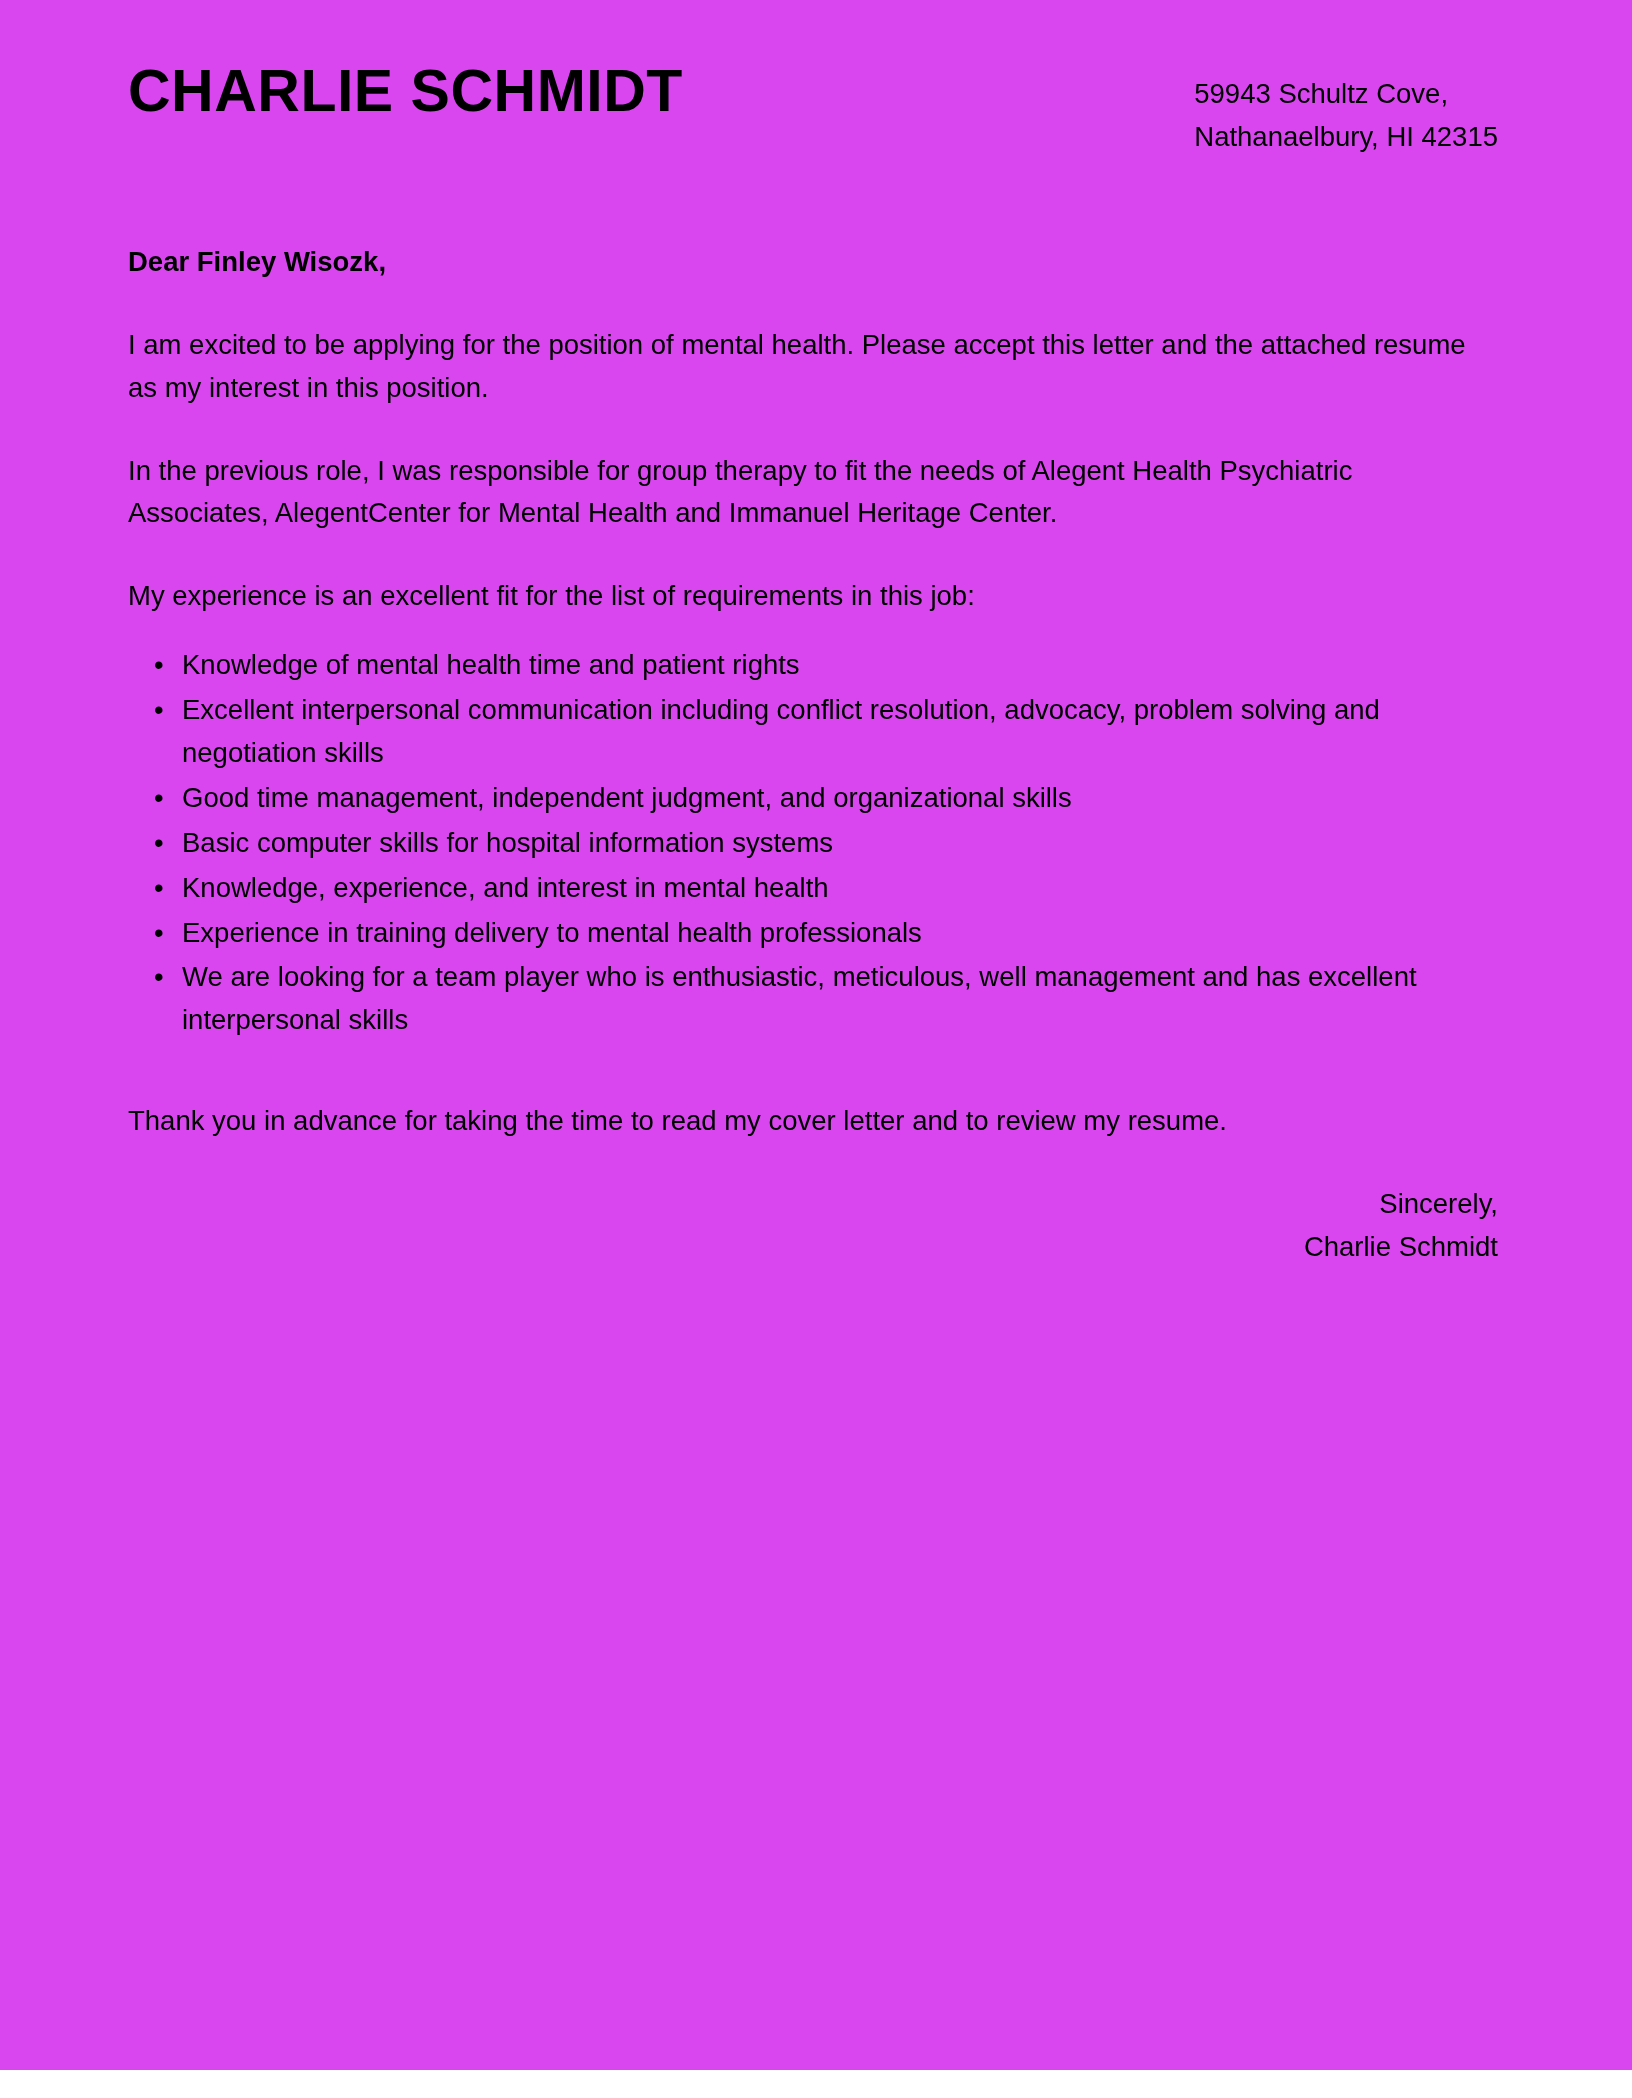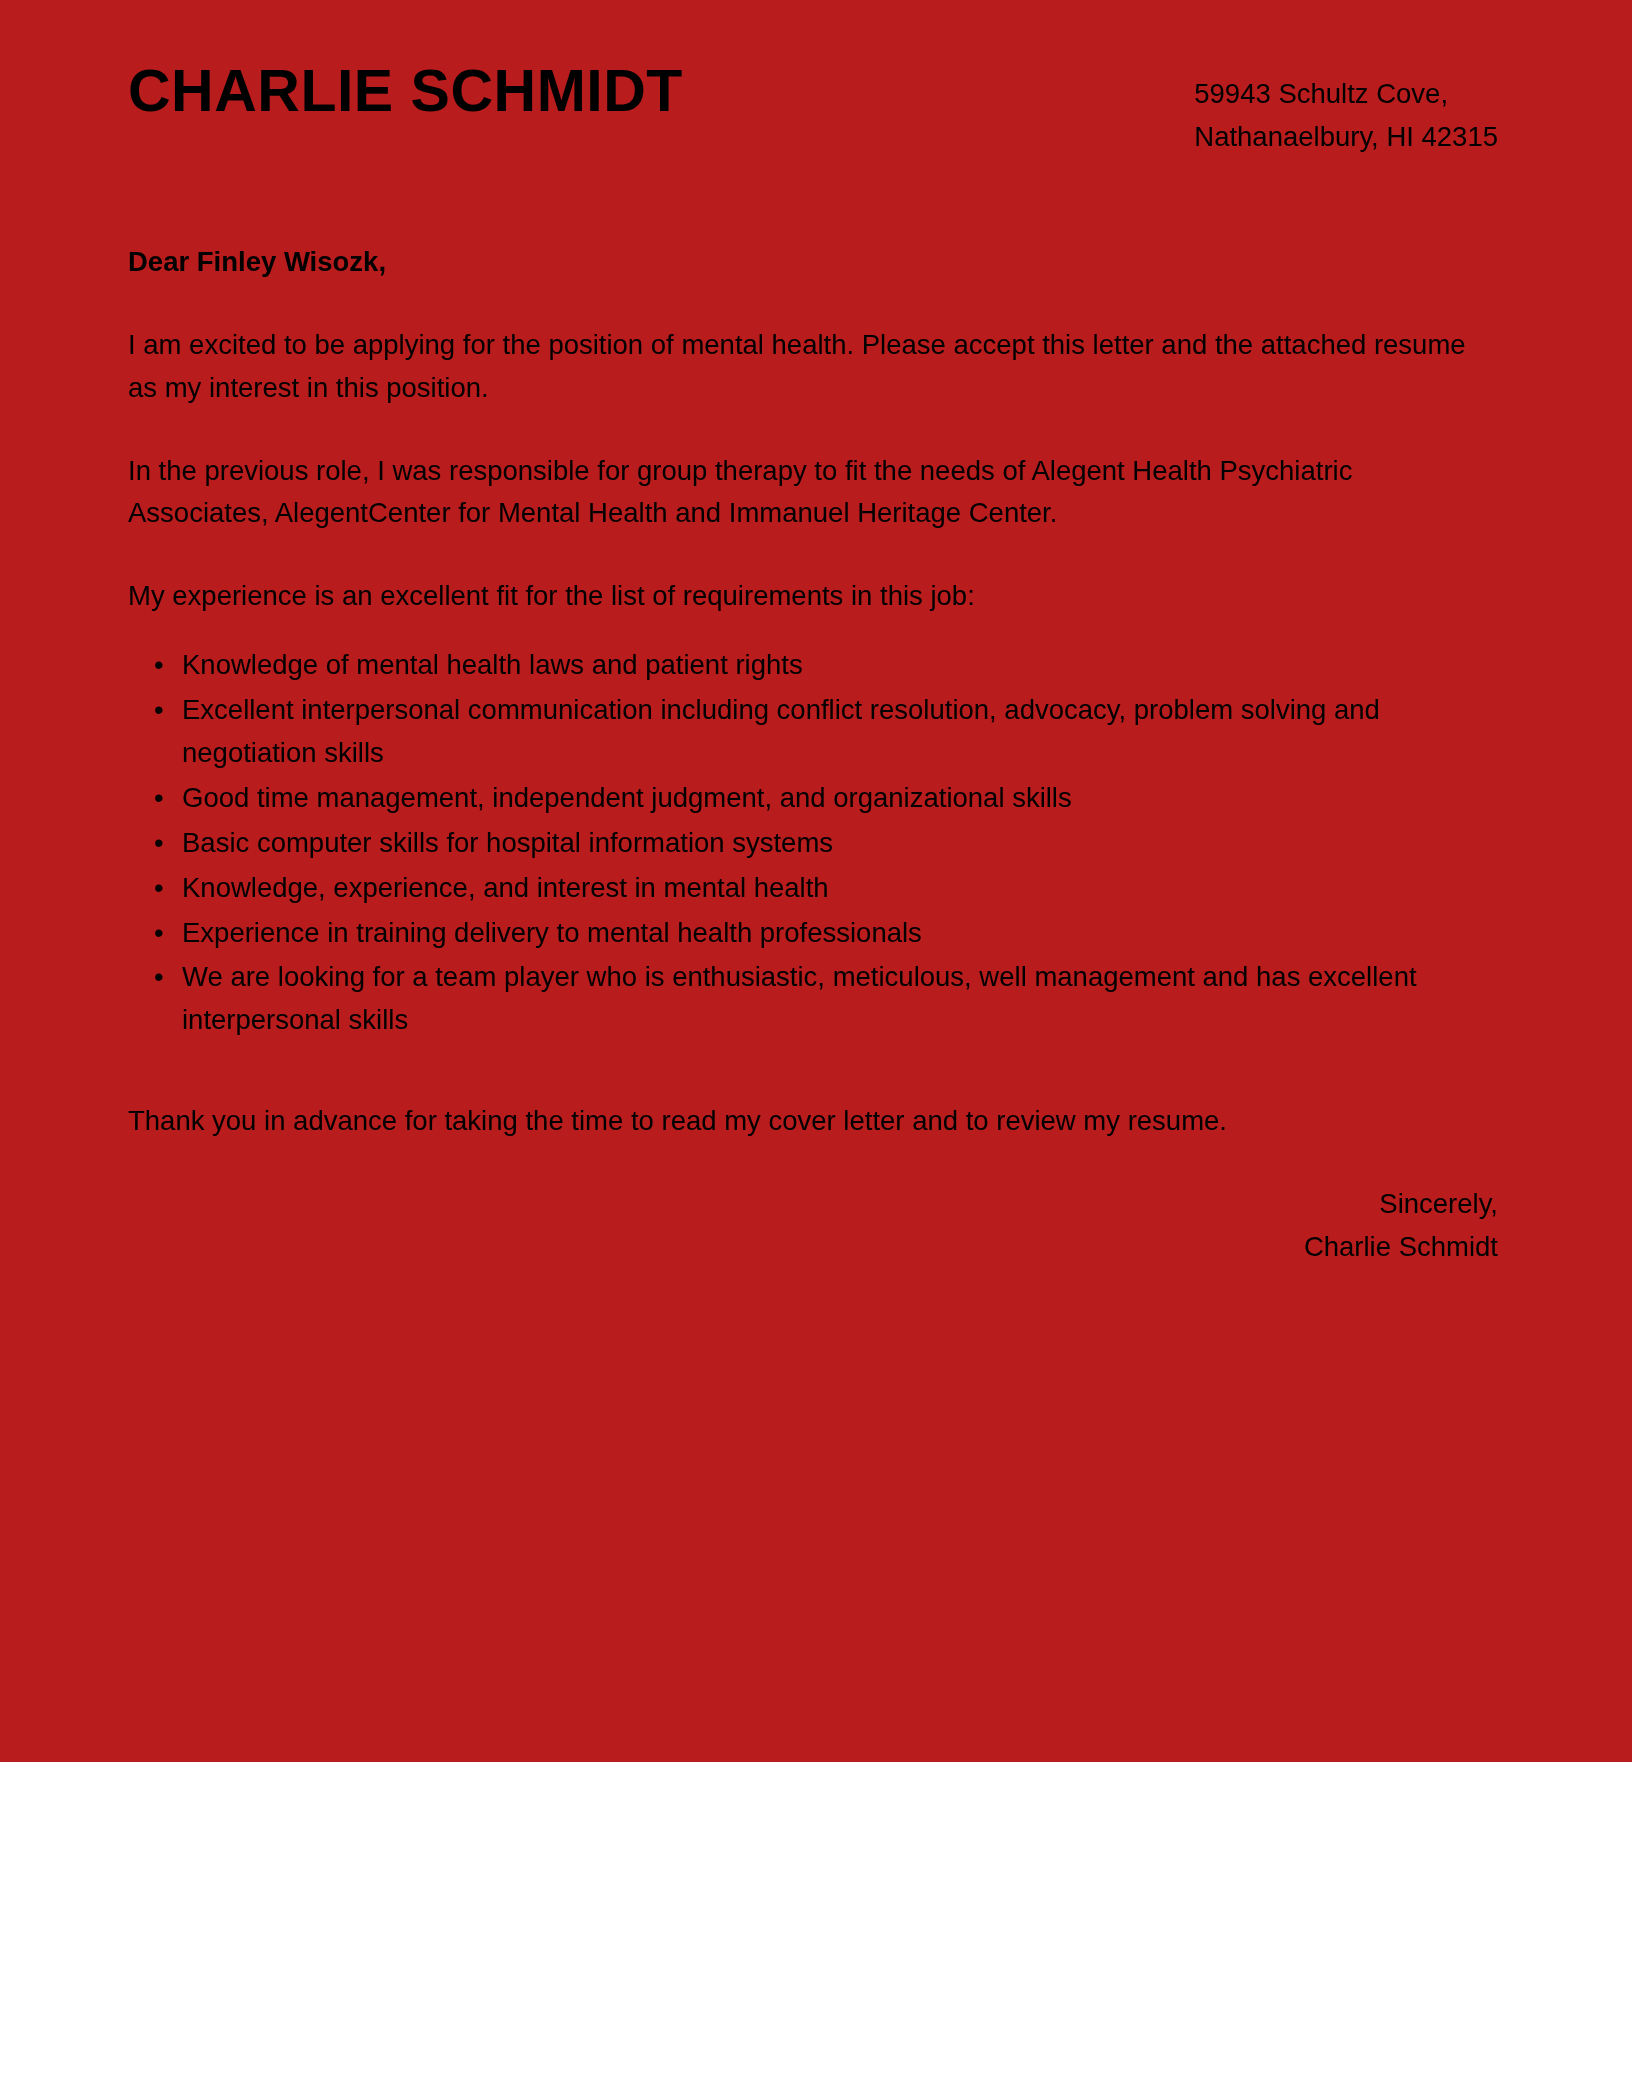--- a/index.html
+++ b/index.html
@@ -3,22 +3,22 @@
 <meta charset="utf-8">
 <style>
   html, body {
     margin: 0;
     padding: 0;
     background: #ffffff;
   }
   .page {
     position: relative;
     width: 1632px;
-    height: 1762px;
-    background: #b91c1c;
+    height: 2070px;
+    background: #d946ef;
     box-sizing: border-box;
     padding: 0;
     font-family: "Liberation Sans", sans-serif;
     color: #000000;
     overflow: hidden;
   }
   .content {
     position: absolute;
     left: 128px;
     top: 0;
@@ -117,21 +117,21 @@
 
       <p class="salutation">Dear Finley Wisozk,</p>
 
       <p class="para">I am excited to be applying for the position of mental health. Please accept this letter and the attached resume as my interest in this position.</p>
 
       <p class="para">In the previous role, I was responsible for group therapy to fit the needs of Alegent Health Psychiatric Associates, AlegentCenter for Mental Health and Immanuel Heritage Center.</p>
 
       <p class="req-intro">My experience is an excellent fit for the list of requirements in this job:</p>
 
       <ul class="req-list">
-        <li>Knowledge of mental health laws and patient rights</li>
+        <li>Knowledge of mental health time and patient rights</li>
         <li>Excellent interpersonal communication including conflict resolution, advocacy, problem solving and negotiation skills</li>
         <li>Good time management, independent judgment, and organizational skills</li>
         <li>Basic computer skills for hospital information systems</li>
         <li>Knowledge, experience, and interest in mental health</li>
         <li>Experience in training delivery to mental health professionals</li>
         <li>We are looking for a team player who is enthusiastic, meticulous, well management and has excellent interpersonal skills</li>
       </ul>
 
       <p class="closing-bold">Thank you in advance for taking the time to read my cover letter and to review my resume.</p>
 

